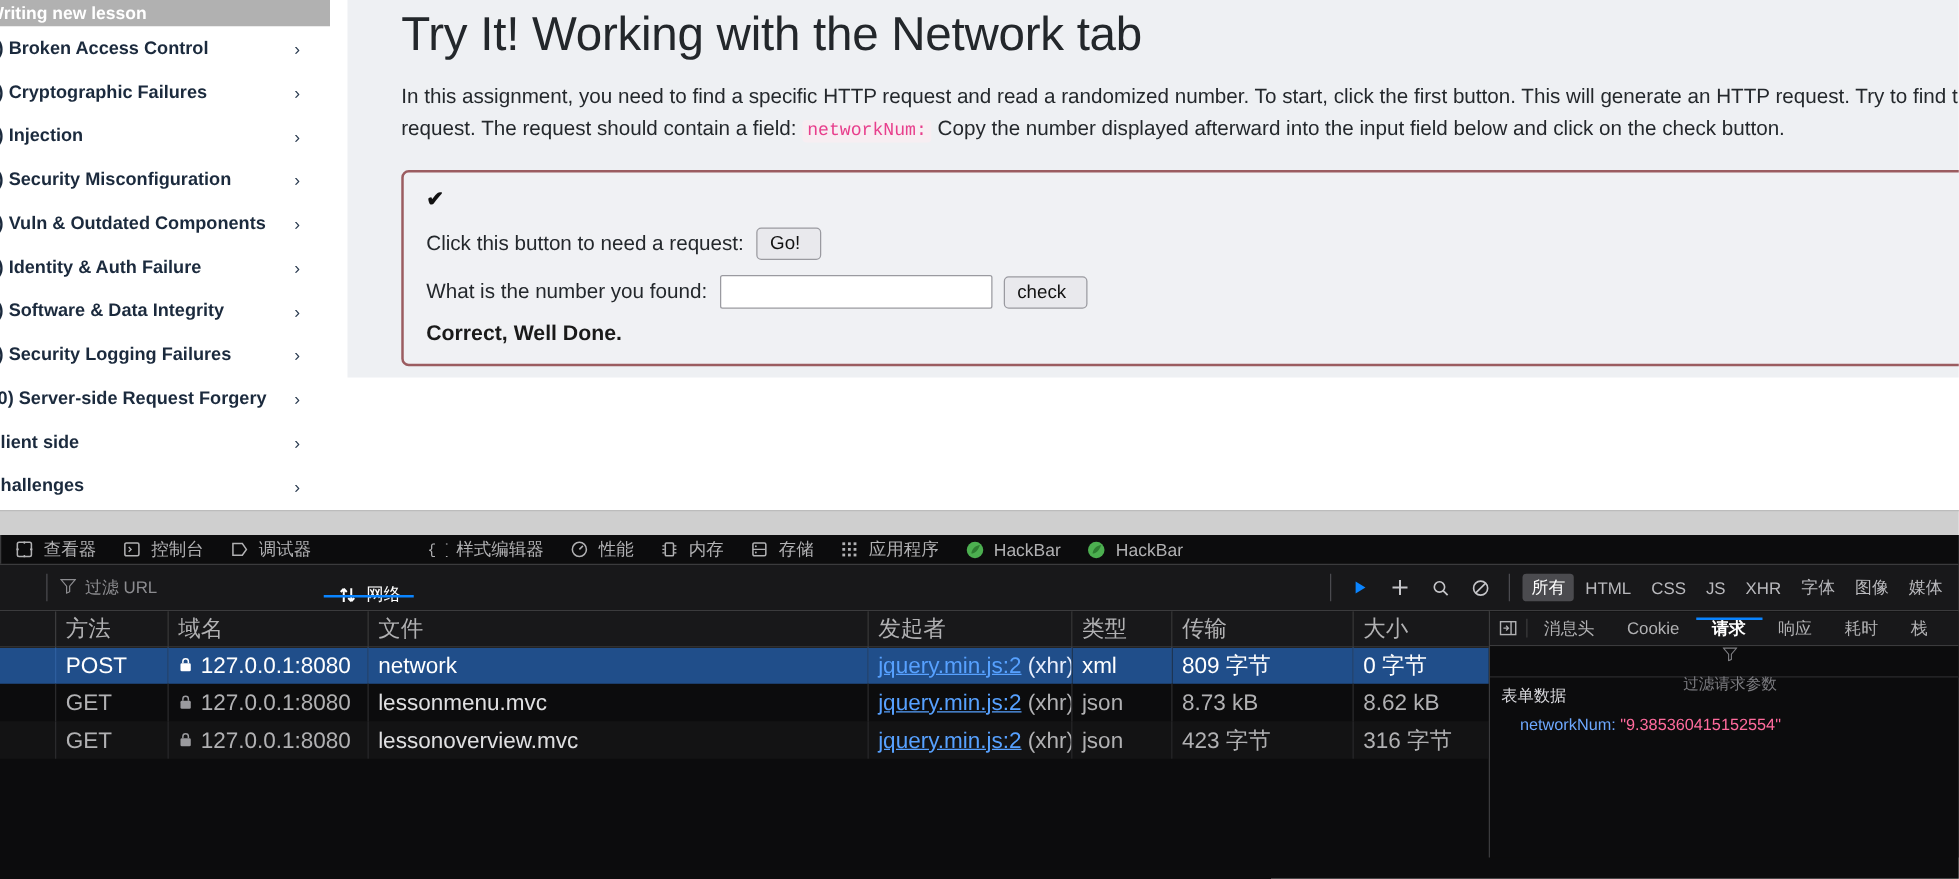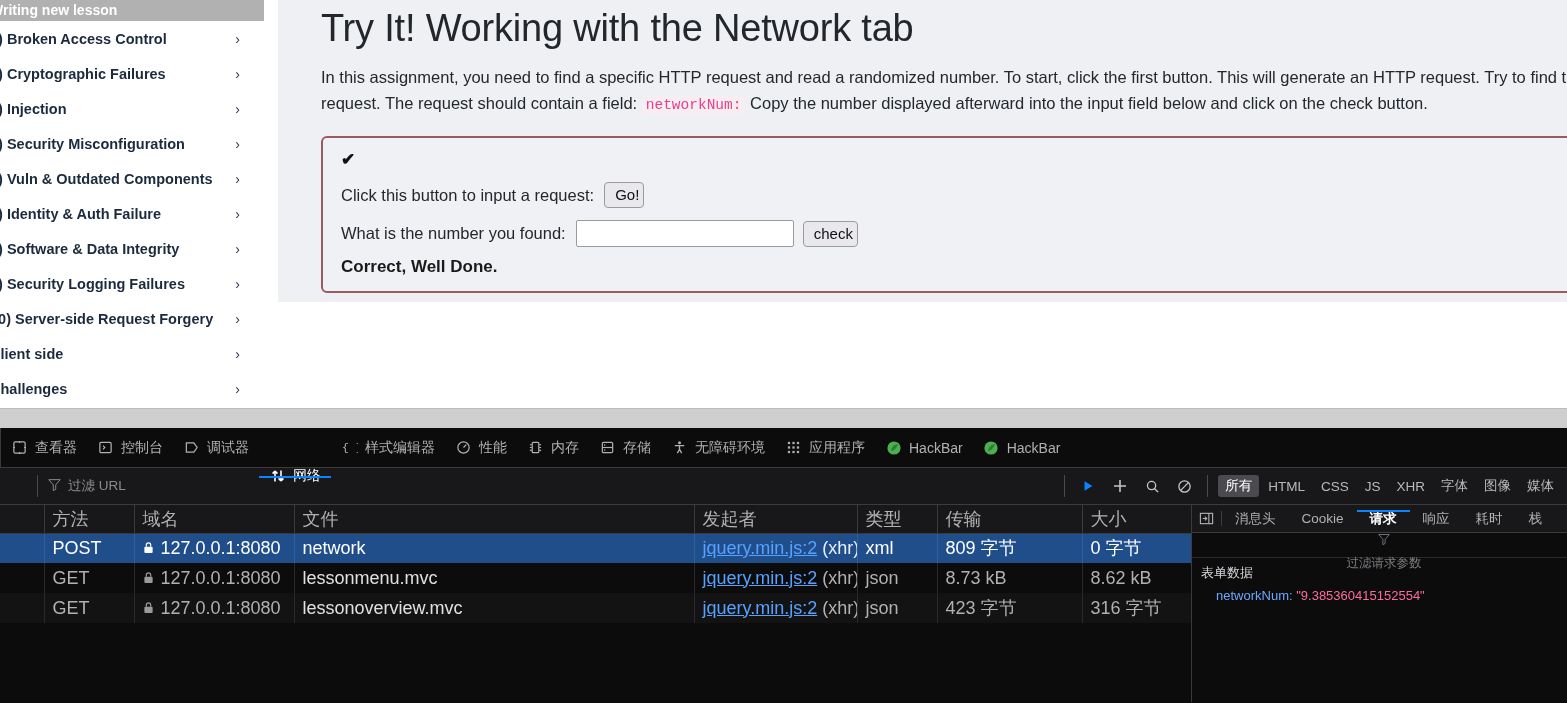--- a/index.html
+++ b/index.html
@@ -112,21 +112,21 @@
     color: #24282c;
   }
   .form-row .lbl { margin-right: 10px; }
   .btn {
     font-family: "Liberation Sans", sans-serif;
     font-size: 15px;
     color: #111;
     background: #e9e9ed;
     border: 1px solid #9a9aa0;
     border-radius: 4px;
-    padding: 3px 4px 4px 10px;
+    padding: 3px 16px 4px 10px;
     cursor: pointer;
   }
   .txt-input {
     width: 218px;
     height: 27px;
     border: 1px solid #9a9aa0;
     border-radius: 2px;
     background: #ffffff;
     font-size: 15px;
     padding: 0 5px;
@@ -153,21 +153,21 @@
     position: absolute; left: 0; top: 428px;
     width: 1567px; height: 275px;
     background: #0c0c0d;
     color: #e0e0e2;
     font-size: 13px;
     overflow: hidden;
   }
 
   
   #dt-toolbar {
-    height: 40px;
+    height: 24px;
     display: flex;
     align-items: stretch;
     background: #0c0c0d;
     border-bottom: 1px solid #3b3b3d;
   }
   .dt-tab {
     display: flex;
     align-items: center;
     gap: 7px;
     padding: 0 10px;
@@ -416,21 +416,21 @@
 
   <div id="content">
     <div id="content-inner">
       <h1 class="lesson-title">Try It! Working with the Network tab</h1>
       <p class="lesson-desc"><span>In this assignment, you need to find a specific HTTP request and read a randomized number. To start, click the first button. This will generate an HTTP request. Try to find this HTTP request. The request should contain a field:</span> <code class="inline-code">networkNum:</code> <span>Copy the number displayed afterward into the input field below and click on the check button.</span></p>
 
       <div class="assignment">
         <div class="check-mark">✔</div>
 
         <div class="form-row">
-          <span class="lbl">Click this button to input a request:</span>
+          <span class="lbl">Click this button to need a request:</span>
           <button class="btn">Go!</button>
         </div>
 
         <div class="form-row">
           <span class="lbl">What is the number you found:</span>
           <input class="txt-input" type="text" value="" style="">
           <button class="btn">check</button>
         </div>
 
         <div class="result-msg">Correct, Well Done.</div>
@@ -508,29 +508,20 @@
       <div class="dt-tab">
         <span class="ticon">
           <svg width="15" height="15" viewBox="0 0 16 16">
             <rect x="2.5" y="2.5" width="11" height="11" rx="1.3" fill="none" stroke="#b1b1b3" stroke-width="1.3"></rect>
             <path d="M2.5 8h11" stroke="#b1b1b3" stroke-width="1.2"></path>
             <circle cx="5" cy="5.3" r="0.8" fill="#b1b1b3"></circle>
             <circle cx="5" cy="10.7" r="0.8" fill="#b1b1b3"></circle>
           </svg>
         </span>
         <span>存储</span>
-      </div>
-      <div class="dt-tab">
-        <span class="ticon">
-          <svg width="15" height="15" viewBox="0 0 16 16">
-            <circle cx="8" cy="3" r="1.6" fill="#b1b1b3"></circle>
-            <path d="M3 6h10M8 6v4M8 10l-2.3 4M8 10l2.3 4" stroke="#b1b1b3" stroke-width="1.4" fill="none"></path>
-          </svg>
-        </span>
-        <span>无障碍环境</span>
       </div>
       <div class="dt-tab">
         <span class="ticon">
           <svg width="15" height="15" viewBox="0 0 16 16">
             <g fill="#b1b1b3">
               <rect x="2" y="2" width="2.4" height="2.4"></rect>
               <rect x="6.8" y="2" width="2.4" height="2.4"></rect>
               <rect x="11.6" y="2" width="2.4" height="2.4"></rect>
               <rect x="2" y="6.8" width="2.4" height="2.4"></rect>
               <rect x="6.8" y="6.8" width="2.4" height="2.4"></rect>

